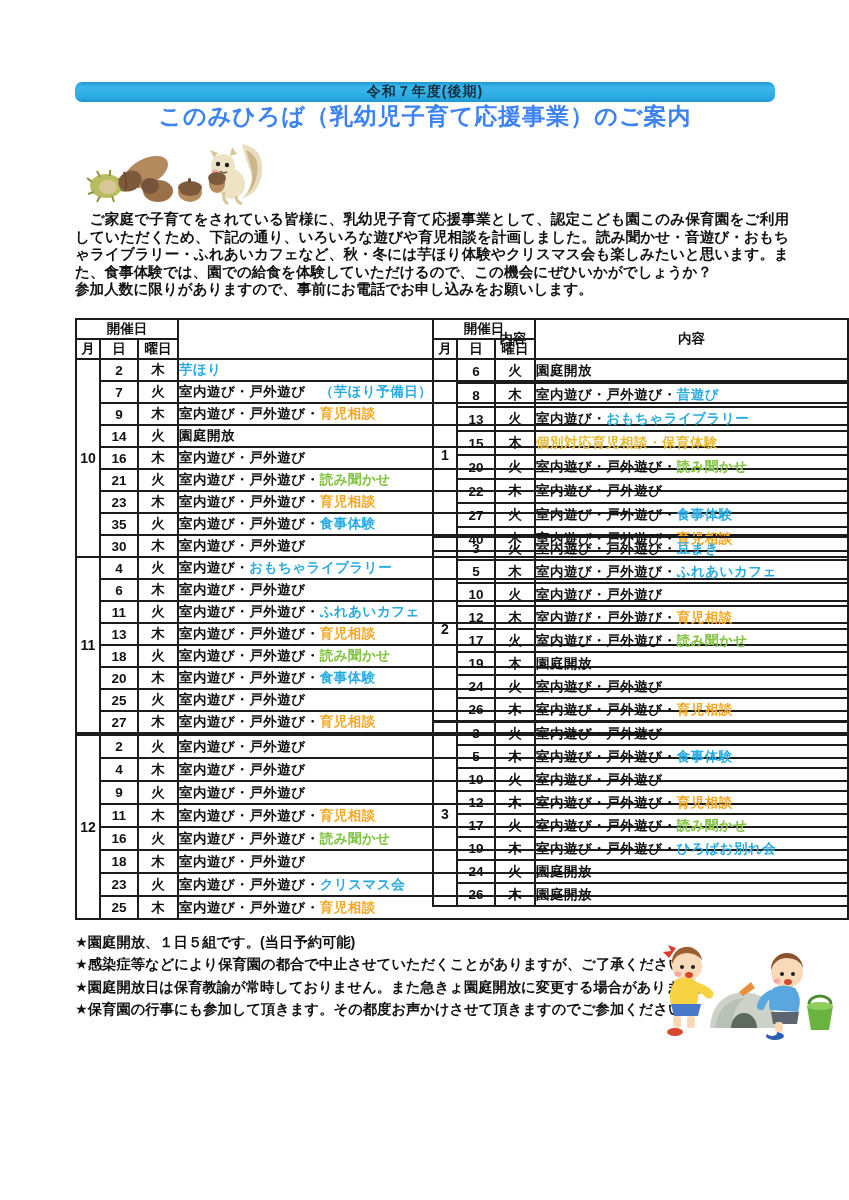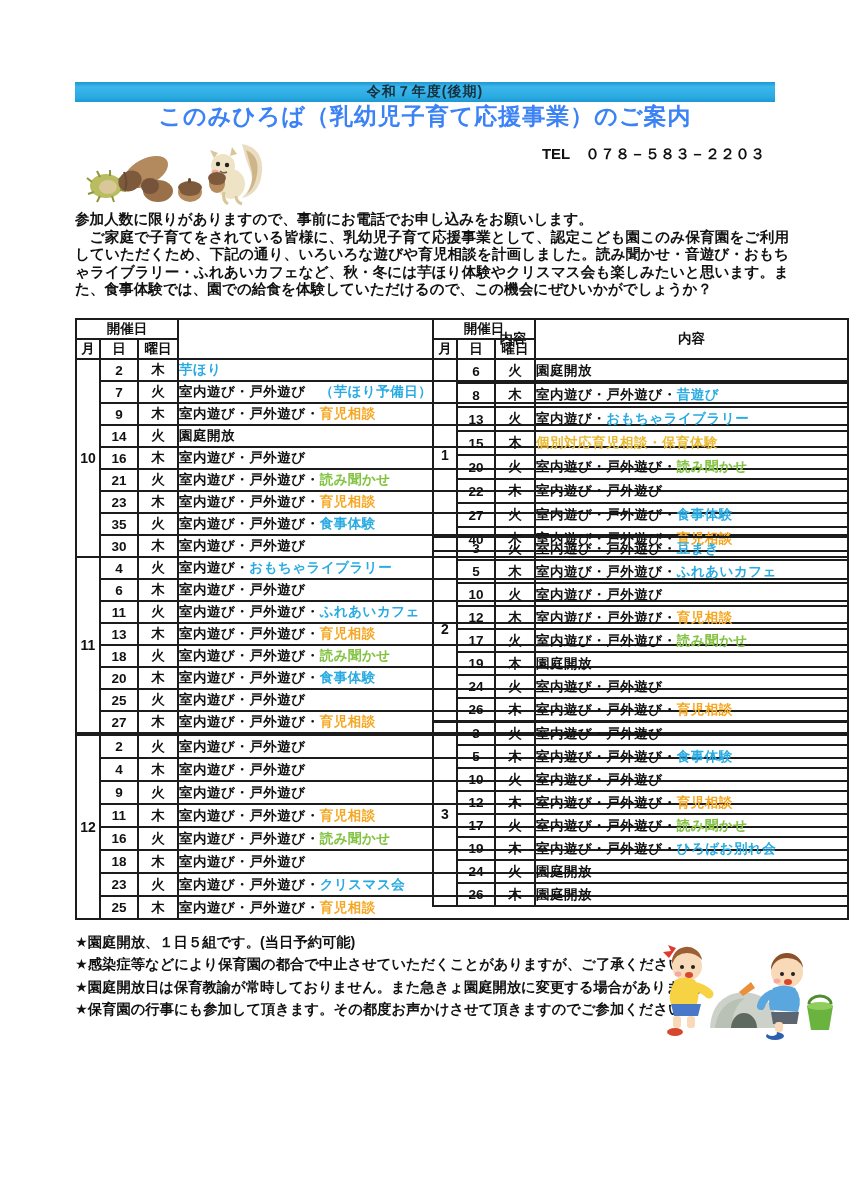--- a/index.html
+++ b/index.html
@@ -4,21 +4,21 @@
 <style>
   html,body{margin:0;padding:0;background:#ffffff;}
   .page{
     position:relative;width:849px;height:1200px;background:#ffffff;overflow:hidden;
     font-family:"Liberation Sans","DejaVu Sans",sans-serif;color:#1a1a1a;
   }
   .banner{
     position:absolute;left:75px;top:82px;width:700px;height:20px;
     background:linear-gradient(180deg,#1d98d2 0%,#3cb6ec 25%,#2aabe2 75%,#1d98d2 100%);
     display:flex;align-items:center;justify-content:center;
-    font-size:14px;font-weight:bold;color:#17303f;letter-spacing:1px;
+    font-size:14px;font-weight:bold;color:#17303f;letter-spacing:1px;border-radius:7px;
   }
   .doc-title{
     position:absolute;left:75px;top:101px;width:700px;text-align:center;
     font-size:23px;font-weight:bold;letter-spacing:1px;color:#3b82f6;
   }
   .org-block{position:absolute;left:430px;top:141px;width:335px;text-align:right;
     font-weight:bold;font-size:15px;line-height:26px;color:#111;}
   .squirrel{position:absolute;left:84px;top:134px;}
   .intro{
     position:absolute;left:75px;top:211px;width:714px;
@@ -93,26 +93,25 @@
       <circle cx="143" cy="31" r="2.2" fill="#222"></circle>
       <ellipse cx="131" cy="38" rx="3.5" ry="2.5" fill="#f2a8a0"></ellipse>
       <path d="M136 37 q3 3 7 1" stroke="#7a5b3f" stroke-width="1.5" fill="none"></path>
       <ellipse cx="133" cy="50" rx="8" ry="9" fill="#b58a5c"></ellipse>
       <path d="M124 44 a9 6 0 0 1 18 0 l-1 3 a8 4 0 0 1 -16 0 z" fill="#7d5a3c"></path>
       <path d="M140 58 q-2 8 4 12 M152 62 q0 6 6 8" stroke="#d9c79a" stroke-width="3" fill="none"></path>
     </g>
   </svg>
 
   <div class="org-block">
-    <div>TEL　０７８－５８３－２２０３</div>
   </div>
 
   <div class="intro">
+    <p>　ご家庭で子育てをされている皆様に、乳幼児子育て応援事業として、認定こども園このみ保育園をご利用していただくため、下記の通り、いろいろな遊びや育児相談を計画しました。読み聞かせ・音遊び・おもちゃライブラリー・ふれあいカフェなど、秋・冬には芋ほり体験やクリスマス会も楽しみたいと思います。また、食事体験では、園での給食を体験していただけるので、この機会にぜひいかがでしょうか？</p>
     <p>参加人数に限りがありますので、事前にお電話でお申し込みをお願いします。</p>
-    <p>　ご家庭で子育てをされている皆様に、乳幼児子育て応援事業として、認定こども園このみ保育園をご利用していただくため、下記の通り、いろいろな遊びや育児相談を計画しました。読み聞かせ・音遊び・おもちゃライブラリー・ふれあいカフェなど、秋・冬には芋ほり体験やクリスマス会も楽しみたいと思います。また、食事体験では、園での給食を体験していただけるので、この機会にぜひいかがでしょうか？</p>
   </div>
 
   <div class="sched" style="left:75px;top:318px;">
     <table class="cal rh20 w-left">
         <colgroup>
           <col style="width: 24px;">
           <col style="width: 38px;">
           <col style="width: 40px;">
           <col>
         </colgroup>

